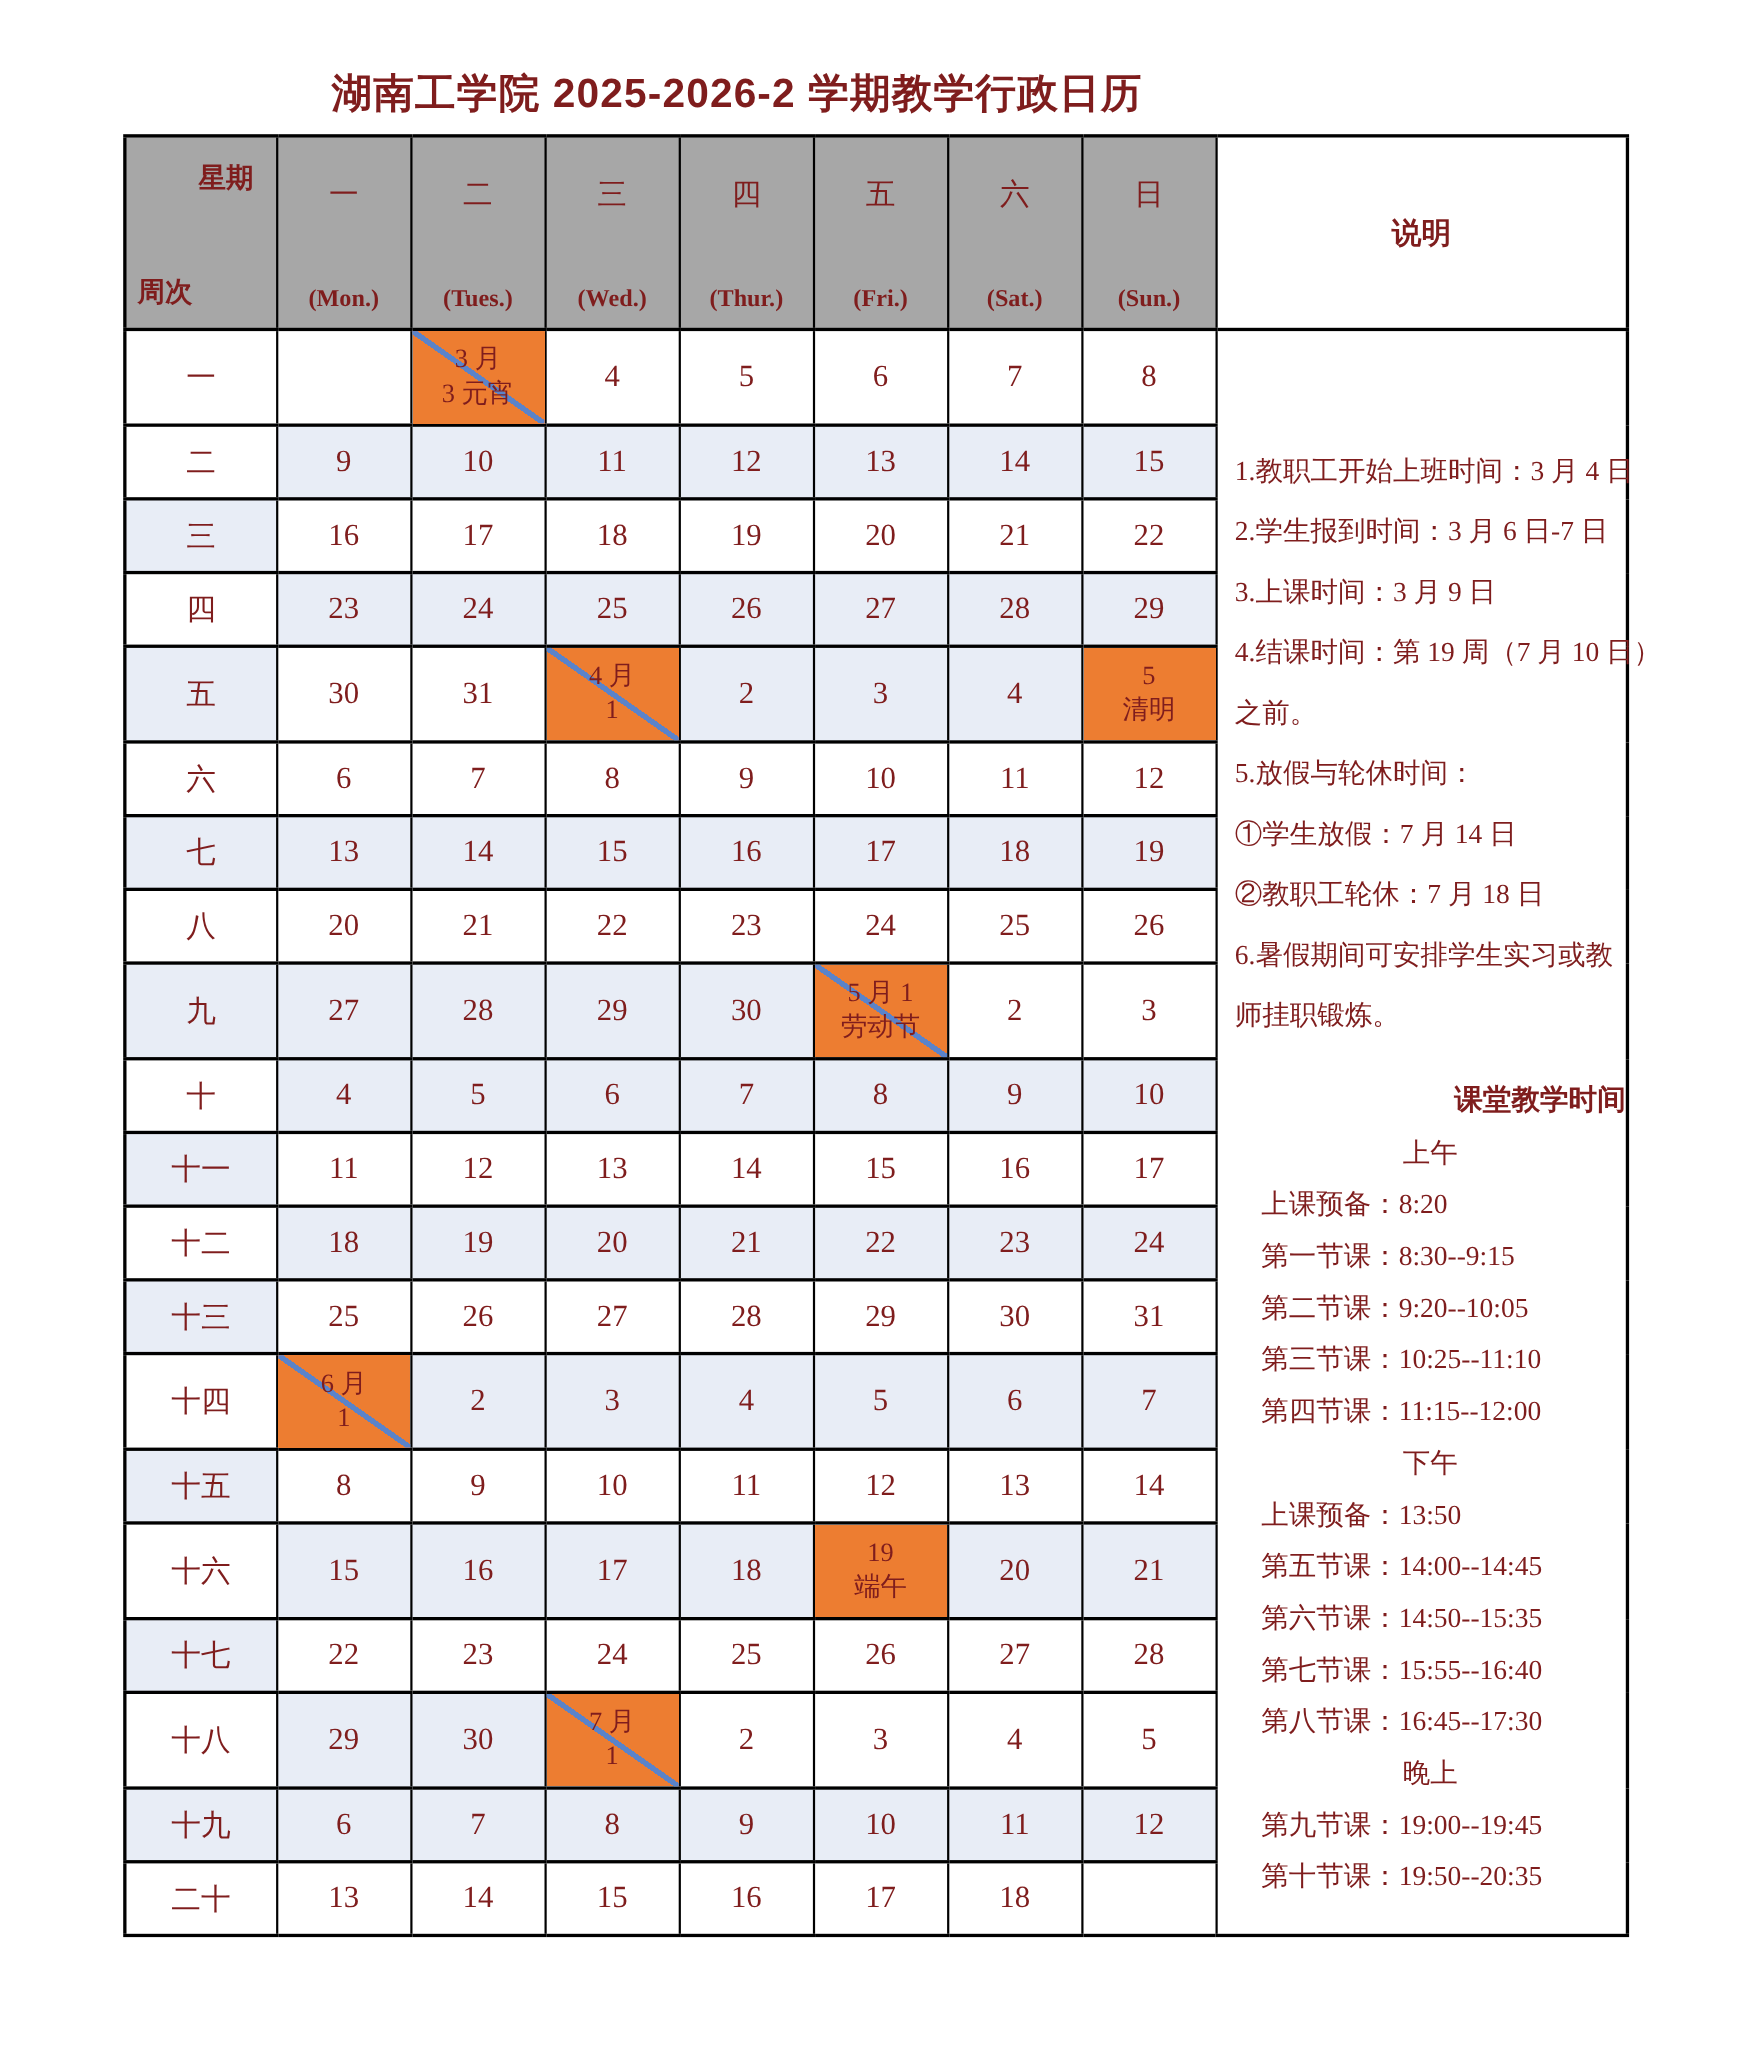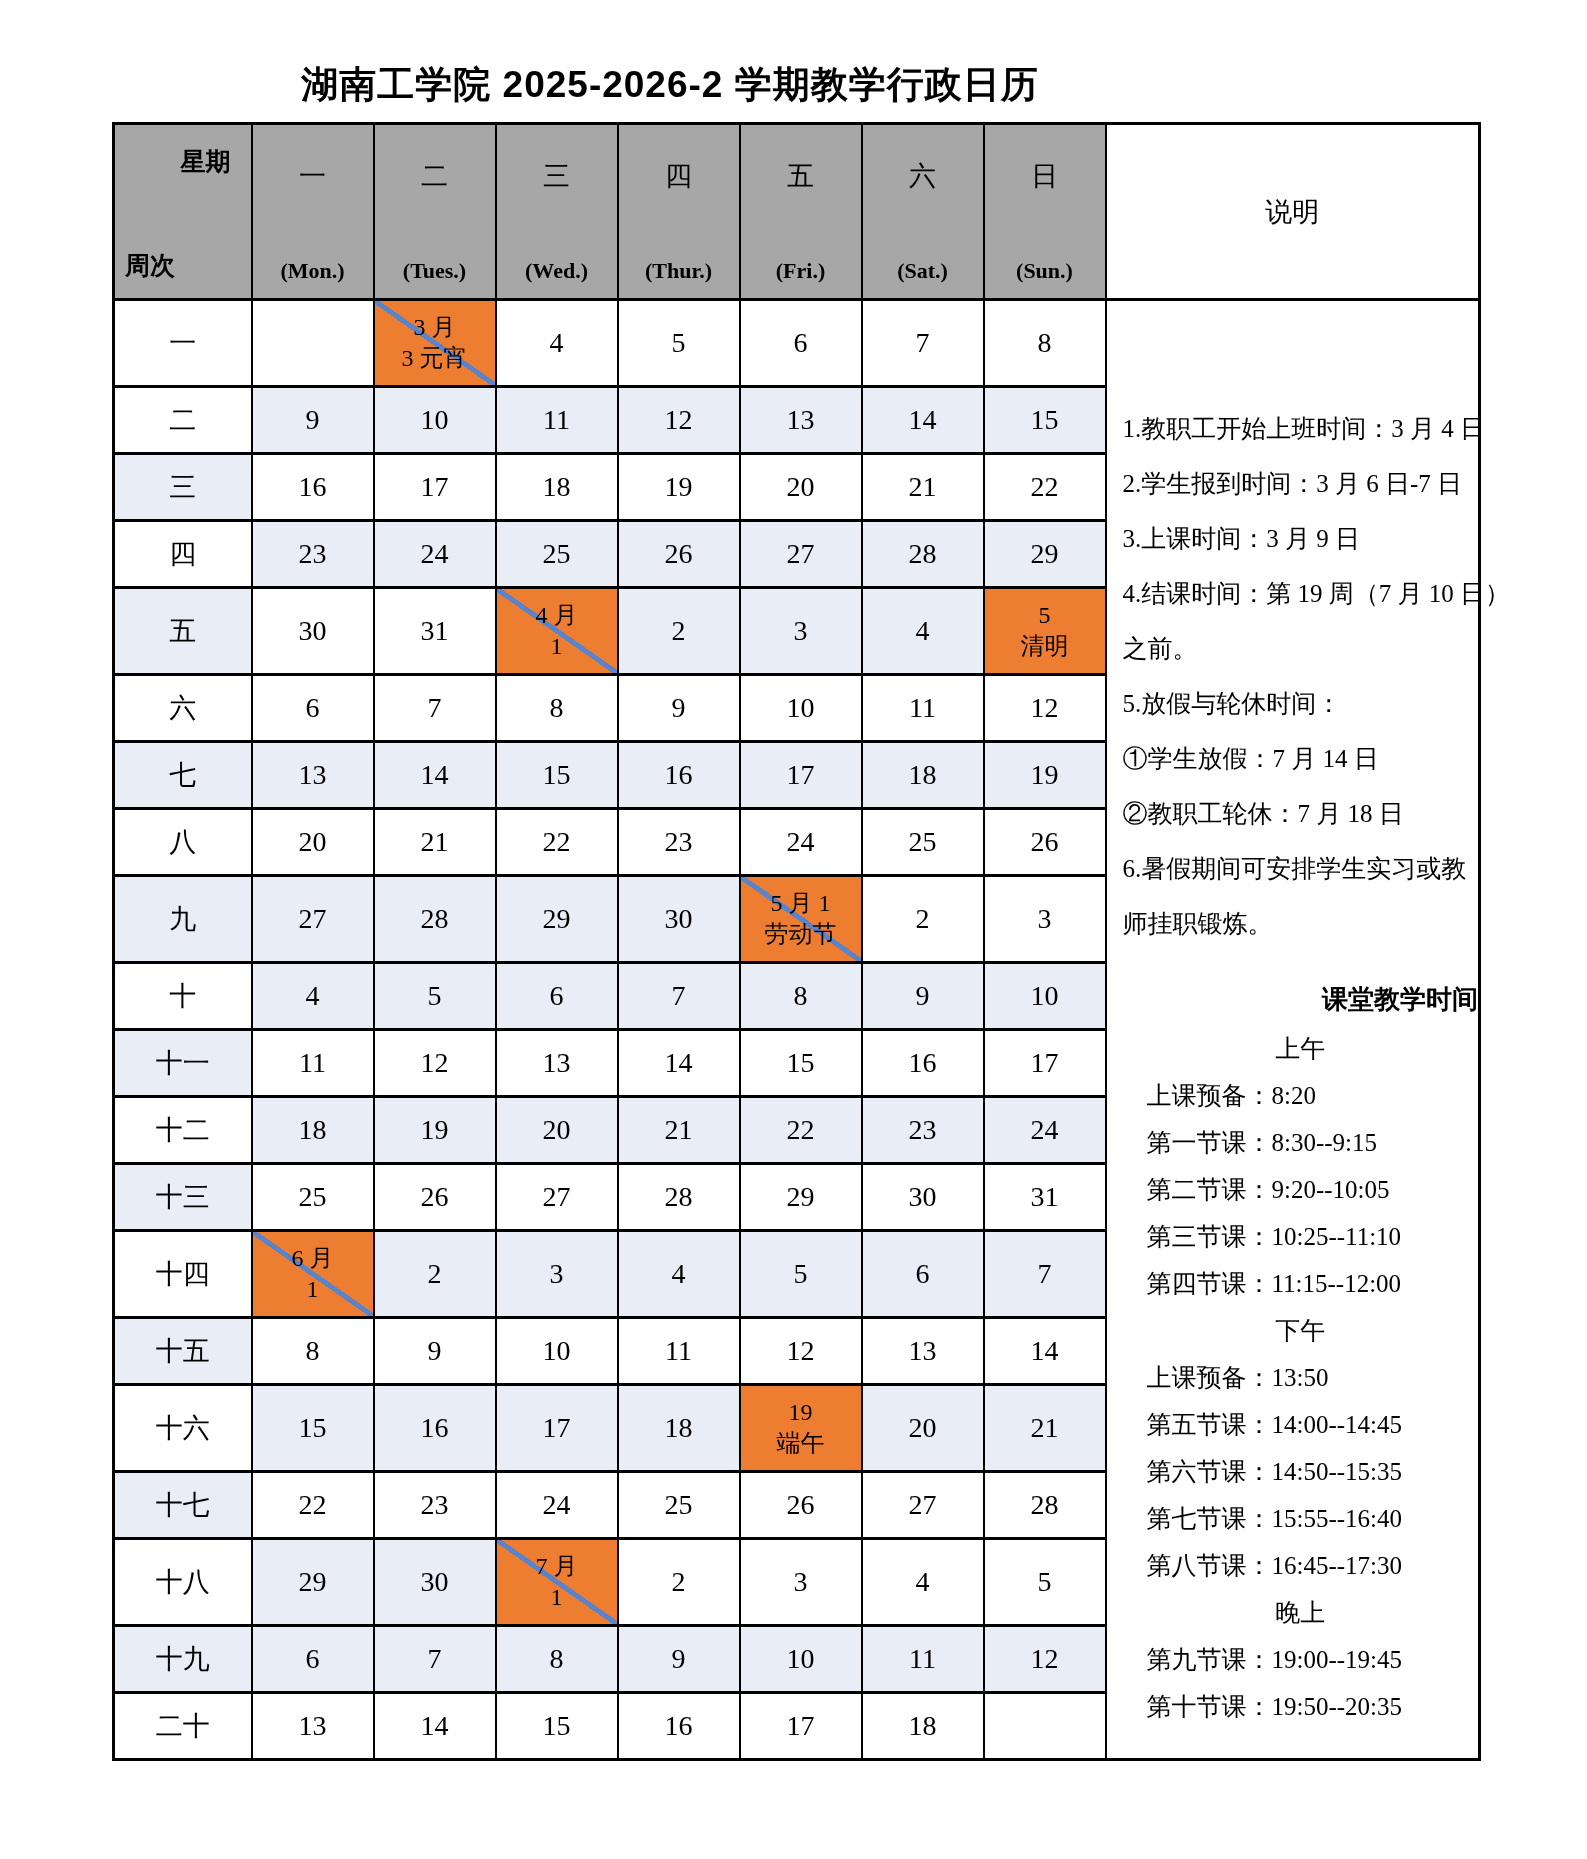--- a/index.html
+++ b/index.html
@@ -1,20 +1,20 @@
 <!DOCTYPE html>
 <html style="--gray: #A7A7A7; --blue: #E8EDF6; --orange: #ED7D31; --diag: #5B83C9;"><head>
 <meta charset="utf-8">
 <style>
   :root{
     --gray:#A7A7A7; --blue:#E8EDF6; --orange:#ED7D31; --diag:#5B83C9; --border:#000;
   }
   html,body{margin:0;padding:0;background:#fff;}
   .page{position:relative;width:1587px;height:1859px;background:#fff;overflow:hidden;
-        font-family:"Liberation Serif","DejaVu Serif",serif;color:#000000;}
+        font-family:"Liberation Serif","DejaVu Serif",serif;color:#7f1d1d;}
   .title{position:absolute;top:60px;left:0;width:1340px;text-align:center;
          font-family:"Liberation Sans","DejaVu Sans",sans-serif;
          font-size:37px;font-weight:bold;letter-spacing:1px;}
   table.cal{position:absolute;left:112px;top:122px;border-collapse:collapse;
             table-layout:fixed;width:1366px;border:3px solid var(--border);}
   col.col-label{width:138px;} col.col-day{width:122px;} col.col-notes{width:374px;}
   td,th{border:3px solid var(--border);border-left-width:2px;border-right-width:2px;
         padding:0;text-align:center;vertical-align:middle;font-weight:normal;}
   thead tr{height:168px;}
   tr.rnorm{height:67px;} tr.rtall{height:87px;}
@@ -23,21 +23,21 @@
   
   .corner{height:173px;display:flex;flex-direction:column;justify-content:space-between;
           padding:20px 12px 16px 10px;box-sizing:border-box;font-size:25px;font-weight:bold;}
   .corner .top{align-self:flex-end;margin-right:8px;}
   .corner .bot{align-self:flex-start;}
   
   .dhead{height:168px;display:flex;flex-direction:column;justify-content:space-between;
          align-items:center;padding:30px 0 12px 0;box-sizing:border-box;}
   .dhead .cn{font-size:27px;}
   .dhead .en{font-size:22px;font-weight:bold;}
-  .notes-head{font-size:27px;font-weight:normal;text-align:center;}
+  .notes-head{font-size:27px;font-weight:bold;text-align:center;}
   
   td.wlabel{font-size:27px;}
   td.dcell{font-size:28px;}
   td.hcell{position:relative;font-size:24px;}
   .hline{position:relative;z-index:2;line-height:31px;}
   td.hcell.diag::before{content:"";position:absolute;inset:0;z-index:1;
      background-image:linear-gradient(to top right,
        transparent calc(50% - 2.5px), var(--diag) calc(50% - 2.5px),
        var(--diag) calc(50% + 2.5px), transparent calc(50% + 2.5px));}
   

